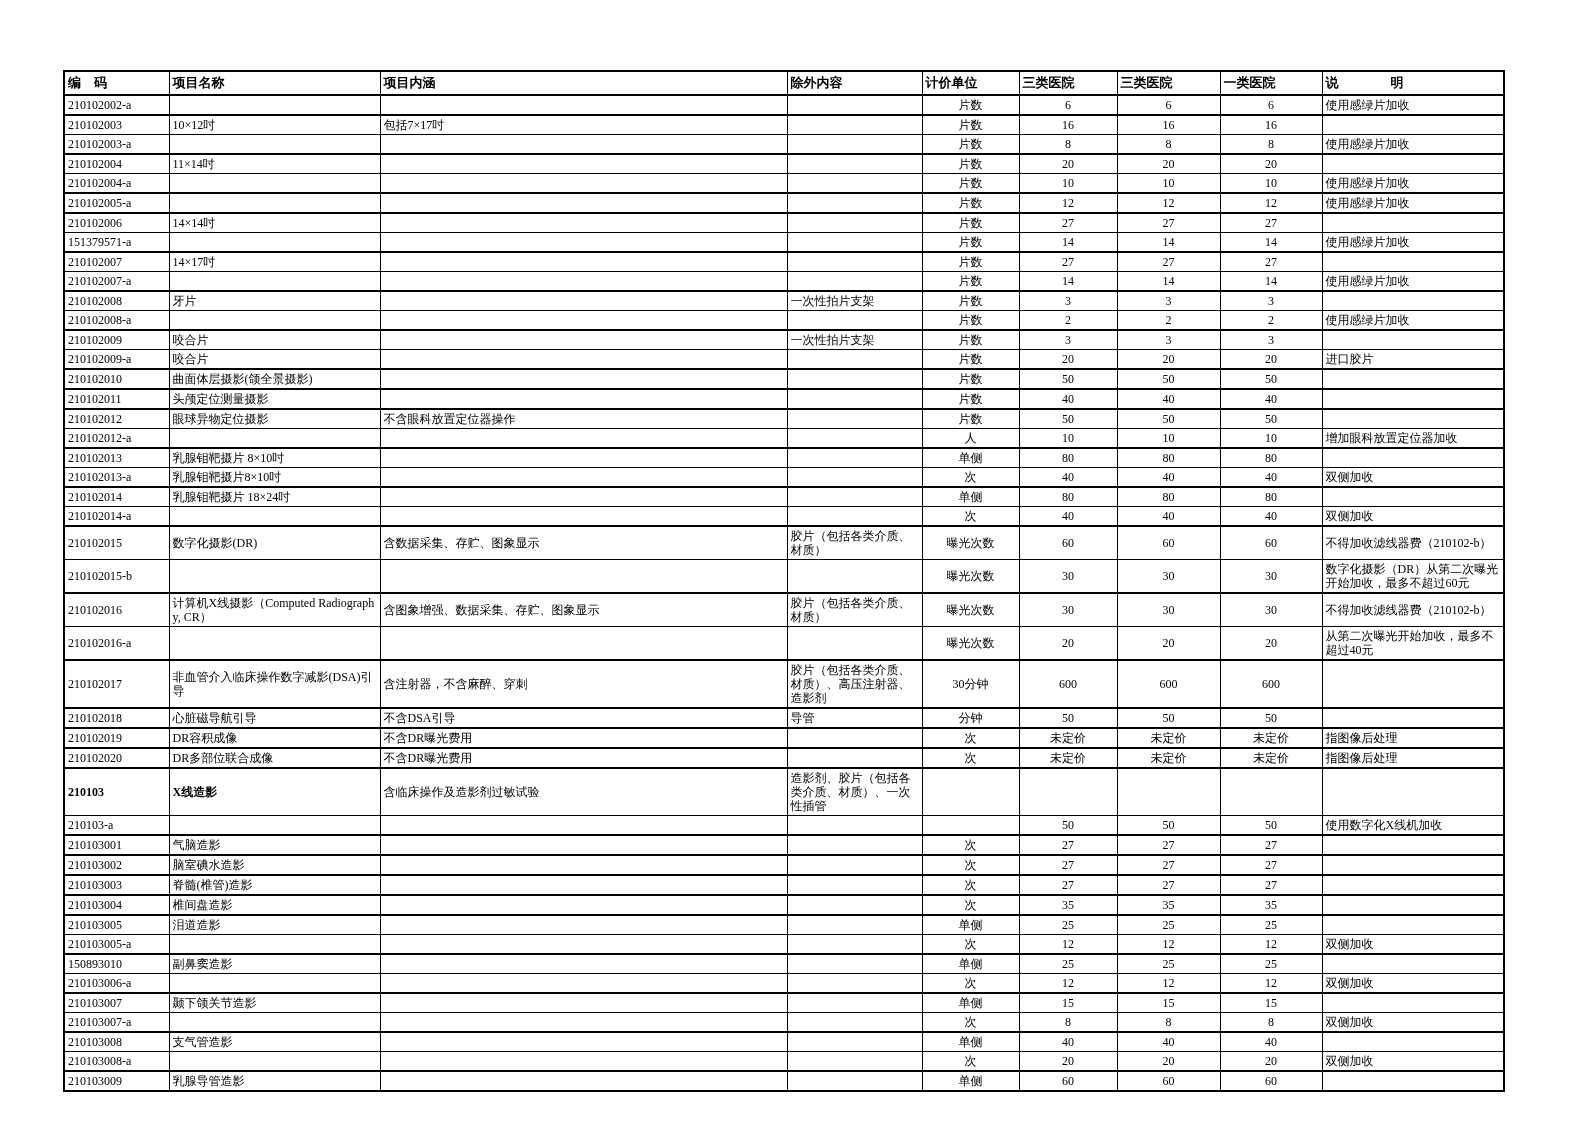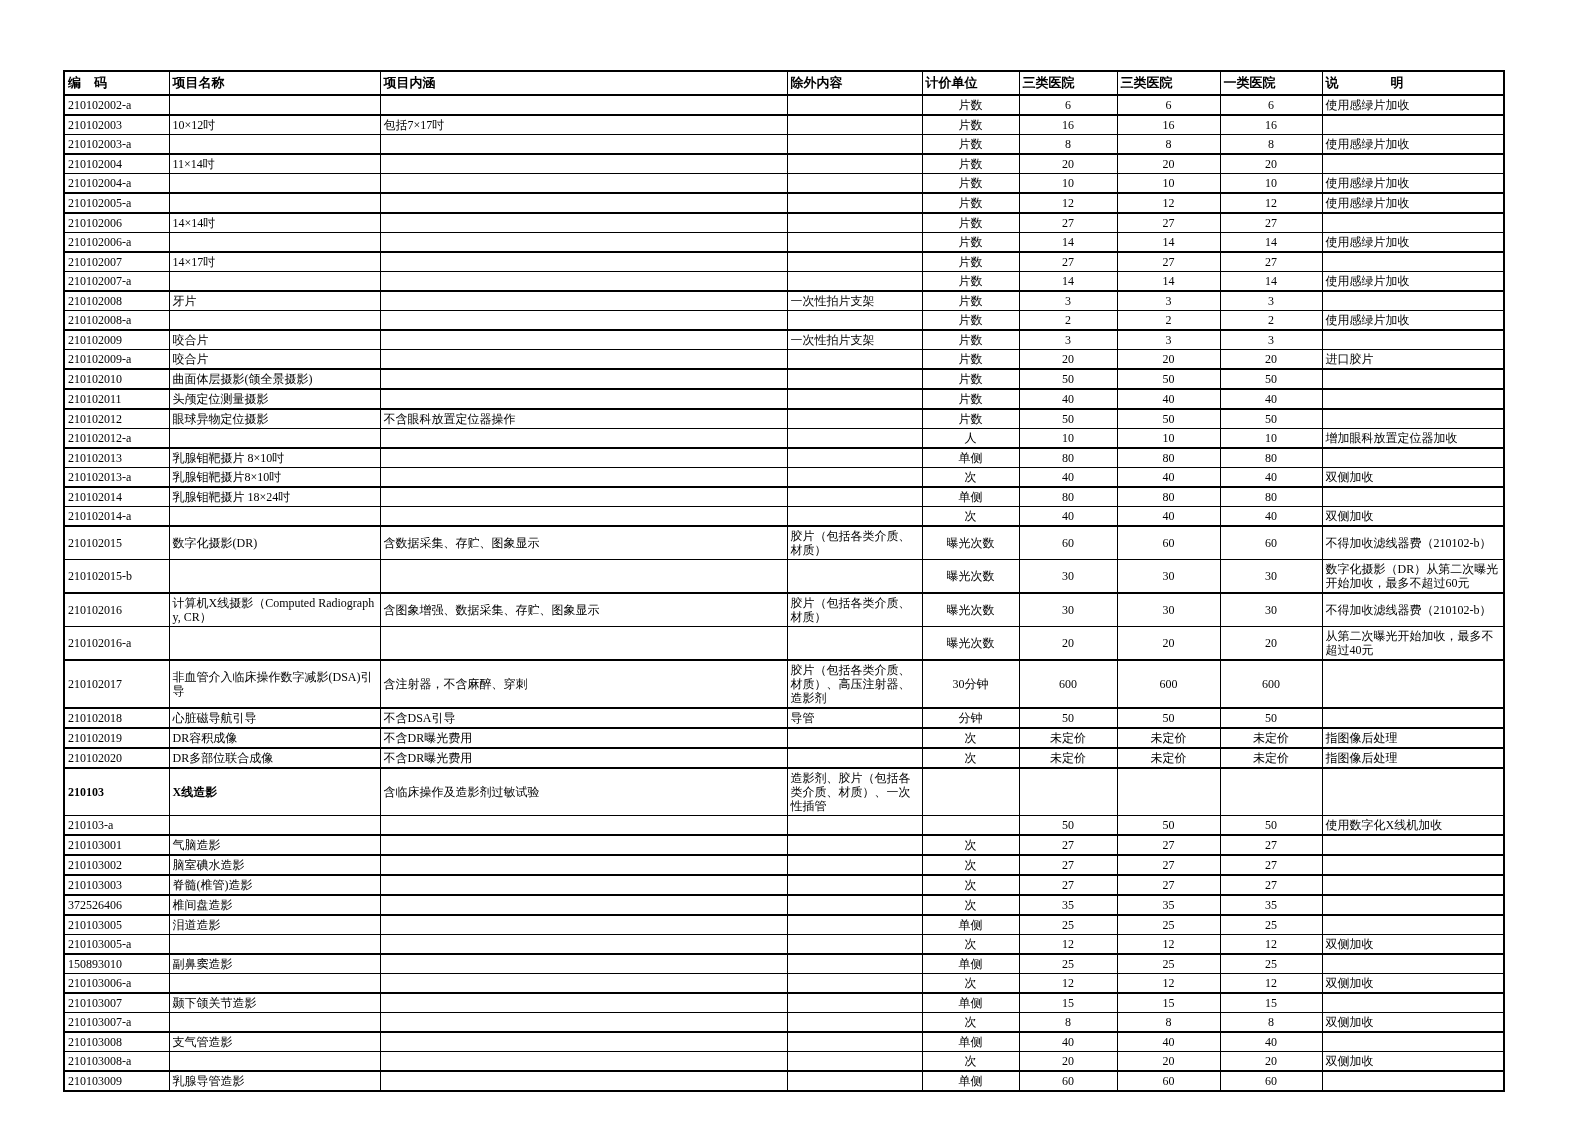--- a/index.html
+++ b/index.html
@@ -164,21 +164,21 @@
           <td class="col-name">14×14吋</td>
           <td class="col-content"></td>
           <td class="col-exclude"></td>
           <td class="col-unit">片数</td>
           <td class="col-tier3">27</td>
           <td class="col-tier2">27</td>
           <td class="col-tier1">27</td>
           <td class="col-note"></td>
         </tr>
         <tr class="group-end">
-          <td class="col-code">210102006-a</td>
+          <td class="col-code">151379571-a</td>
           <td class="col-name"></td>
           <td class="col-content"></td>
           <td class="col-exclude"></td>
           <td class="col-unit">片数</td>
           <td class="col-tier3">14</td>
           <td class="col-tier2">14</td>
           <td class="col-tier1">14</td>
           <td class="col-note">使用感绿片加收</td>
         </tr>
         <tr>
@@ -472,21 +472,21 @@
           <td class="col-name">脊髓(椎管)造影</td>
           <td class="col-content"></td>
           <td class="col-exclude"></td>
           <td class="col-unit">次</td>
           <td class="col-tier3">27</td>
           <td class="col-tier2">27</td>
           <td class="col-tier1">27</td>
           <td class="col-note"></td>
         </tr>
         <tr class="group-end">
-          <td class="col-code">372526406</td>
+          <td class="col-code">210103004</td>
           <td class="col-name">椎间盘造影</td>
           <td class="col-content"></td>
           <td class="col-exclude"></td>
           <td class="col-unit">次</td>
           <td class="col-tier3">35</td>
           <td class="col-tier2">35</td>
           <td class="col-tier1">35</td>
           <td class="col-note"></td>
         </tr>
         <tr>

